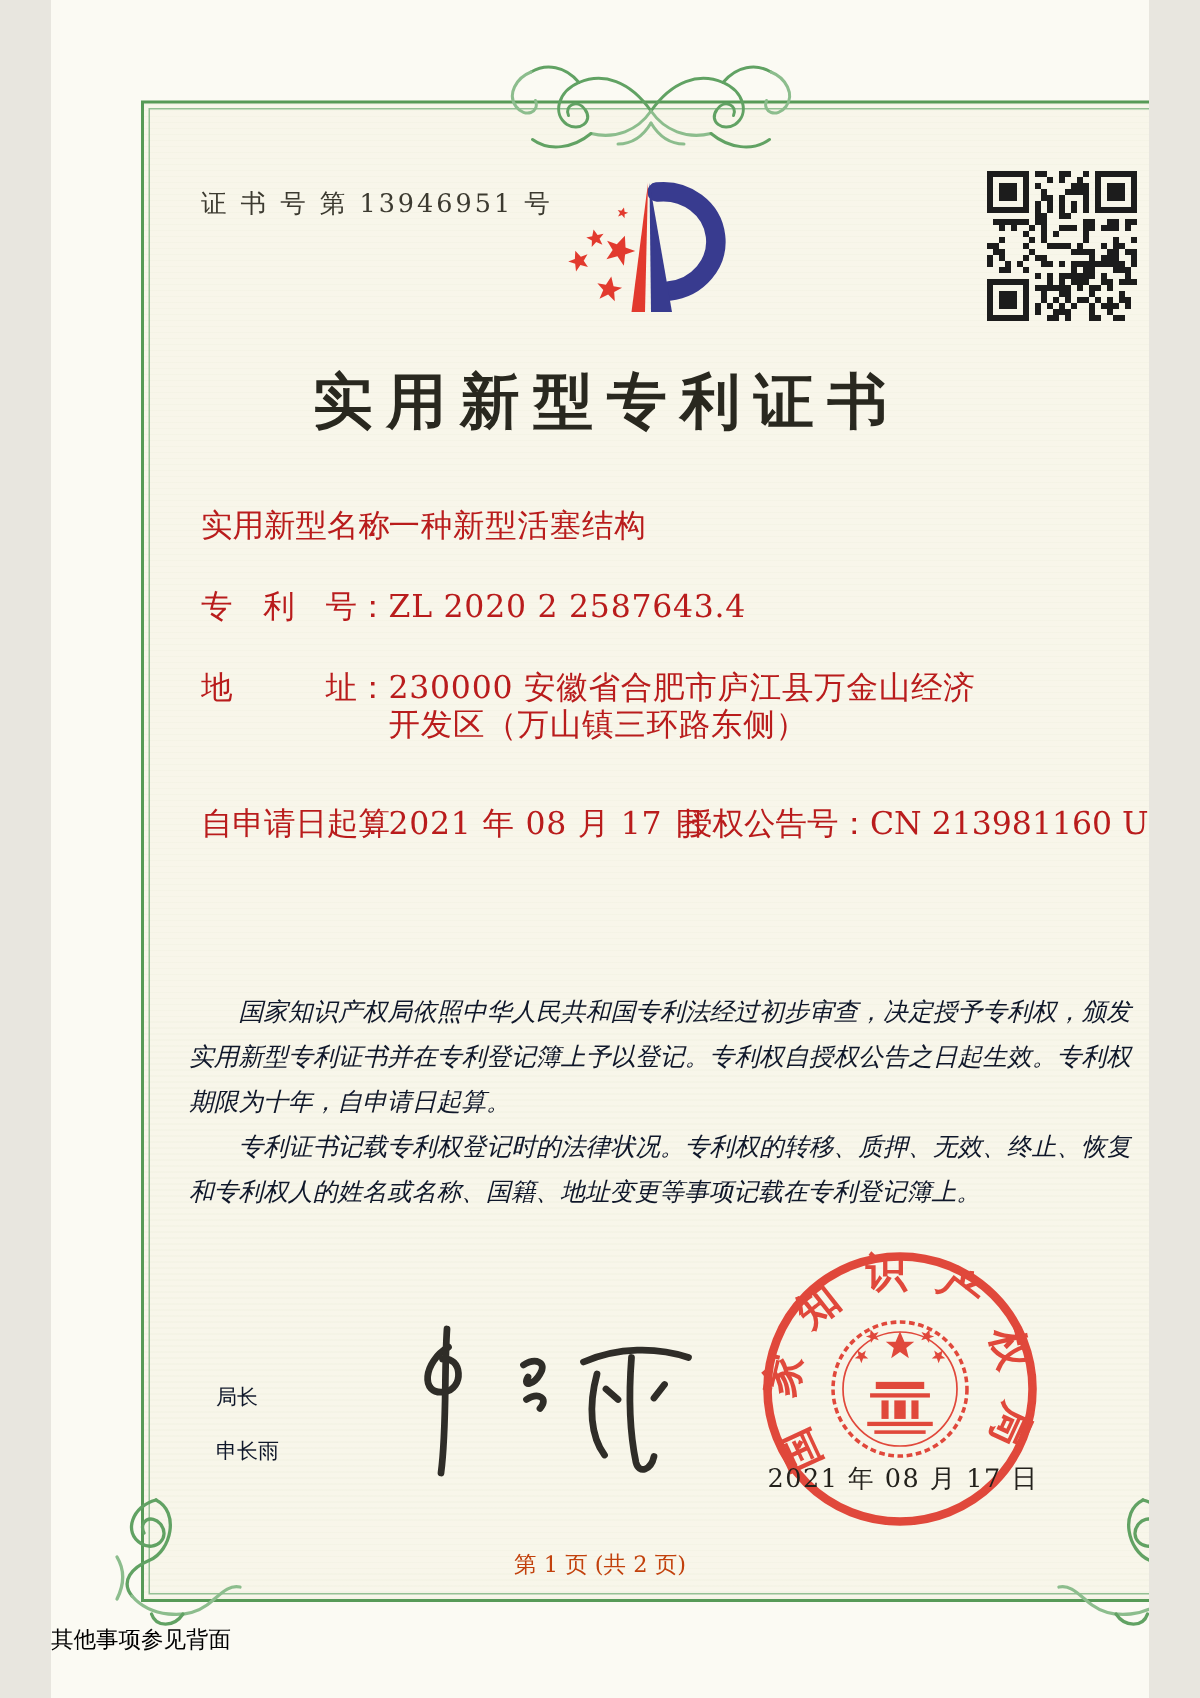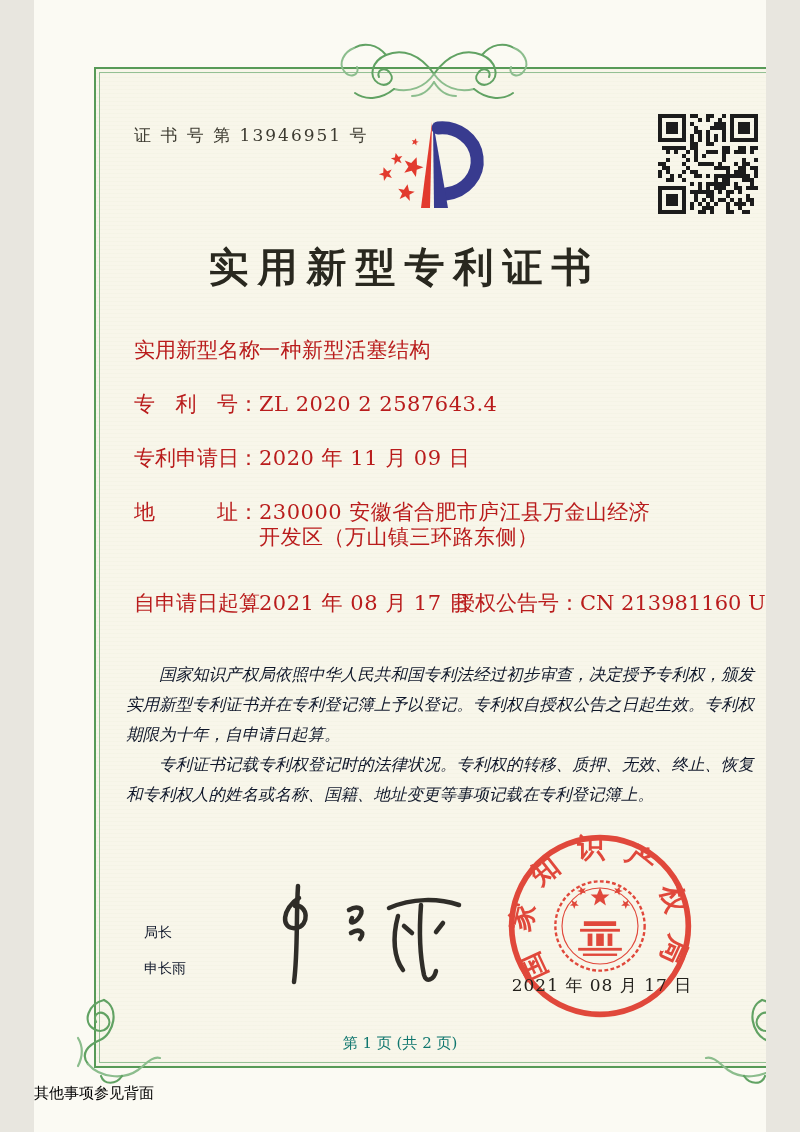--- a/index.html
+++ b/index.html
@@ -31,21 +31,21 @@
   .grant-row{white-space:nowrap;}
   .grant-no{position:absolute;left:320px;top:0;white-space:nowrap;}
   .body-text{left:92px;top:660px;width:628px;font-size:16.5px;line-height:30px;
              text-align:justify;color:#0f172a;font-style:italic;}
   .body-text p{margin:0;text-indent:2em;}
   .officer{left:110px;top:914px;font-size:14px;color:#0f172a;line-height:36px;}
   .sig{left:218px;top:876px;}
   .seal{left:471px;top:831px;width:190px;height:190px;opacity:0.92;}
   .seal-date{left:468px;top:974px;width:200px;text-align:center;font-size:17px;
              color:#23211c;letter-spacing:1px;font-style:normal;}
-  .page-no{left:0;top:1034px;width:100%;text-align:center;font-size:15px;color:#0f766e;}
+  .page-no{left:0;top:1034px;width:100%;text-align:center;font-size:15px;color:#c2410c;}
   .back-note{left:0;top:1084px;width:100%;font-size:15px;color:#000000;}
   .qr{left:624px;top:114px;}
   svg{display:block;}
 </style>
 </head>
 <body>
 
 <div class="page">
 
   <div class="frame"></div>
@@ -314,23 +314,20 @@
 
   <div class="abs title">实用新型专利证书</div>
 
   <div class="abs fields">
     <div class="frow">
       <span class="flabel">实用新型名称</span><span class="fcolon">：</span><span class="fvalue">一种新型活塞结构</span>
     </div>
     <div class="frow">
       <span class="flabel">专利号</span><span class="fcolon">：</span><span class="fvalue">ZL 2020 2 2587643.4</span>
     </div>
-    <div class="frow">
-      <span class="flabel">专利申请日</span><span class="fcolon">：</span><span class="fvalue">2020 年 11 月 09 日</span>
-    </div>
     <div class="frow addr">
       <span class="flabel">地址</span><span class="fcolon">：</span><span class="fvalue">230000 安徽省合肥市庐江县万金山经济开发区（万山镇三环路东侧）</span>
     </div>
     <div class="frow grant-row" style="position:relative;">
       <span class="flabel">自申请日起算</span><span class="fcolon">：</span><span class="fvalue">2021 年 08 月 17 日</span>
       <span class="grant-no">
         <span>授权公告号</span><span>：</span><span>CN 213981160 U</span>
       </span>
     </div>
   </div>

